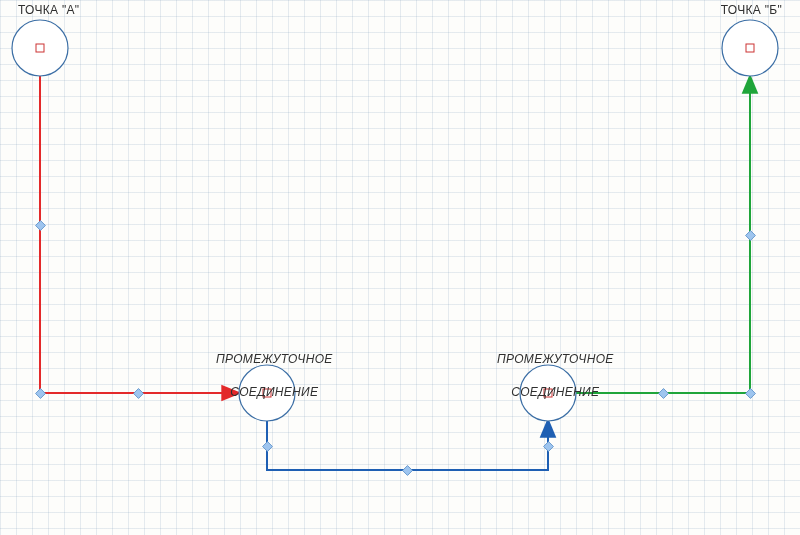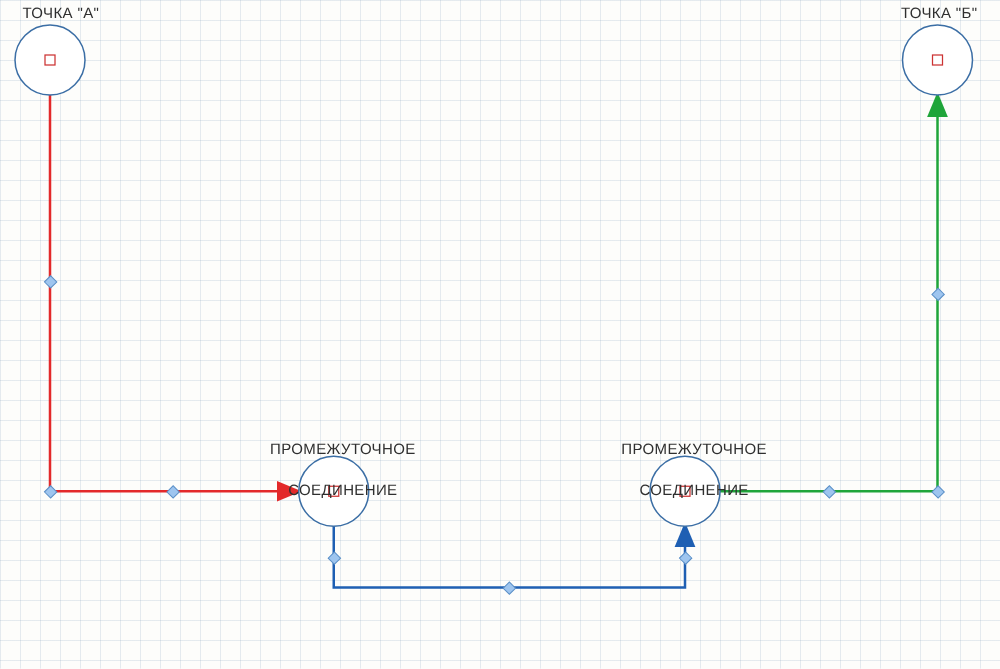--- a/index.html
+++ b/index.html
@@ -51,21 +51,21 @@
   }
   .label {
     position: absolute;
     font-size: 12px;
     color: #2f2f2f;
     white-space: pre;
     text-align: center;
     line-height: 1.35;
     letter-spacing: 0.3px;
   }
-  .label.center { transform: translateX(-50%); }
+  .label.center { transform: translateX(-50%); font-style: italic; }
 </style>
 </head>
 <body>
 
 <div class="canvas">
   <div class="grid"></div>
 
   <svg class="diagram">
     <defs>
       <marker id="arrow-red" viewBox="0 0 12 12" refX="10" refY="6" markerWidth="10" markerHeight="10" orient="auto">

